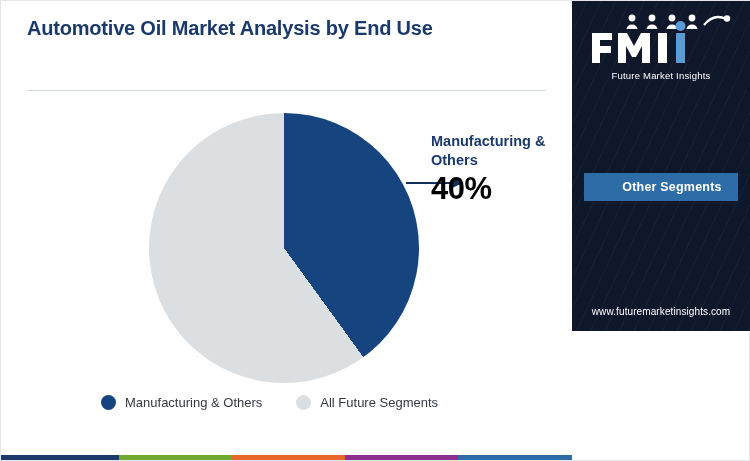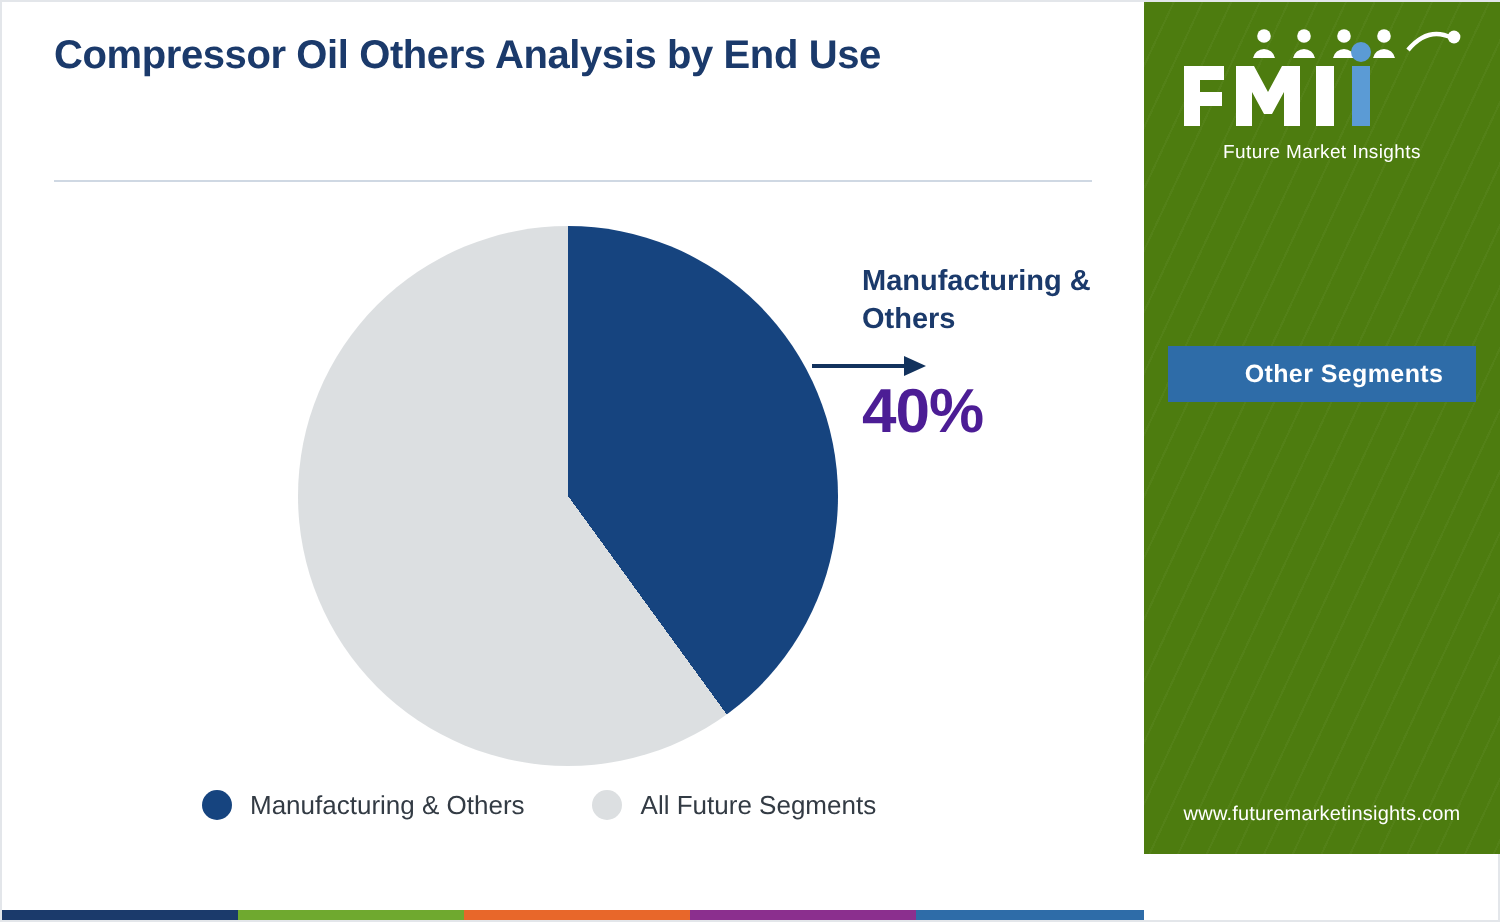--- a/index.html
+++ b/index.html
@@ -46,37 +46,37 @@
       );
   }
   #callout-line{
     position:absolute;left:405px;top:175px;width:58px;height:14px;
   }
   #callout-label{
     position:absolute;left:430px;top:131px;width:150px;
     font-size:14.5px;line-height:19px;font-weight:bold;color:#1b3a6b;
   }
   #callout-value{
-    position:absolute;left:430px;top:187px;
-    font-size:31px;font-weight:bold;color:#4c1d95;letter-spacing:-0.5px;
+    position:absolute;left:430px;top:170px;
+    font-size:31px;font-weight:bold;color:#000000;letter-spacing:-0.5px;
   }
 
   
   #legend{
     position:absolute;left:100px;top:394px;
     display:flex;align-items:center;gap:34px;
   }
   .legend-item{display:flex;align-items:center;gap:9px;}
   .legend-dot{width:15px;height:15px;border-radius:50%;display:block;}
   .legend-text{font-size:13px;color:#333b44;}
 
   
   #right{
-    position:absolute;left:571px;top:0;width:178px;height:426px;
-    background:#4d7c0f;
+    position:absolute;left:571px;top:0;width:178px;height:330px;
+    background:#0f172a;
     overflow:hidden;
     text-decoration:underline;
   }
   #right::before{
     
     content:"";position:absolute;inset:0;
     background:
       repeating-linear-gradient(115deg, rgba(255,255,255,0.035) 0 1px, rgba(255,255,255,0) 1px 13px);
     pointer-events:none;
   }
@@ -119,21 +119,21 @@
   }
   .bar-seg{height:5px;}
 </style>
 </head>
 <body>
 
 <div id="page">
 
   <div id="left">
 
-    <div id="title">Compressor Oil Others Analysis by End Use</div>
+    <div id="title">Automotive Oil Market Analysis by End Use</div>
     <div id="title-rule"></div>
 
     <div id="pie-wrap">
       <div id="pie" style="background: conic-gradient(rgb(22, 68, 127) 0deg, rgb(22, 68, 127) 144deg, rgb(220, 223, 225) 144deg, rgb(220, 223, 225) 360deg);"></div>
     </div>
 
     <svg id="callout-line" viewBox="0 0 58 14">
       <line x1="0" y1="7" x2="46" y2="7" stroke="#12325d" stroke-width="2"></line>
       <polygon points="46,2 57,7 46,12" fill="#12325d"></polygon>
     </svg>

